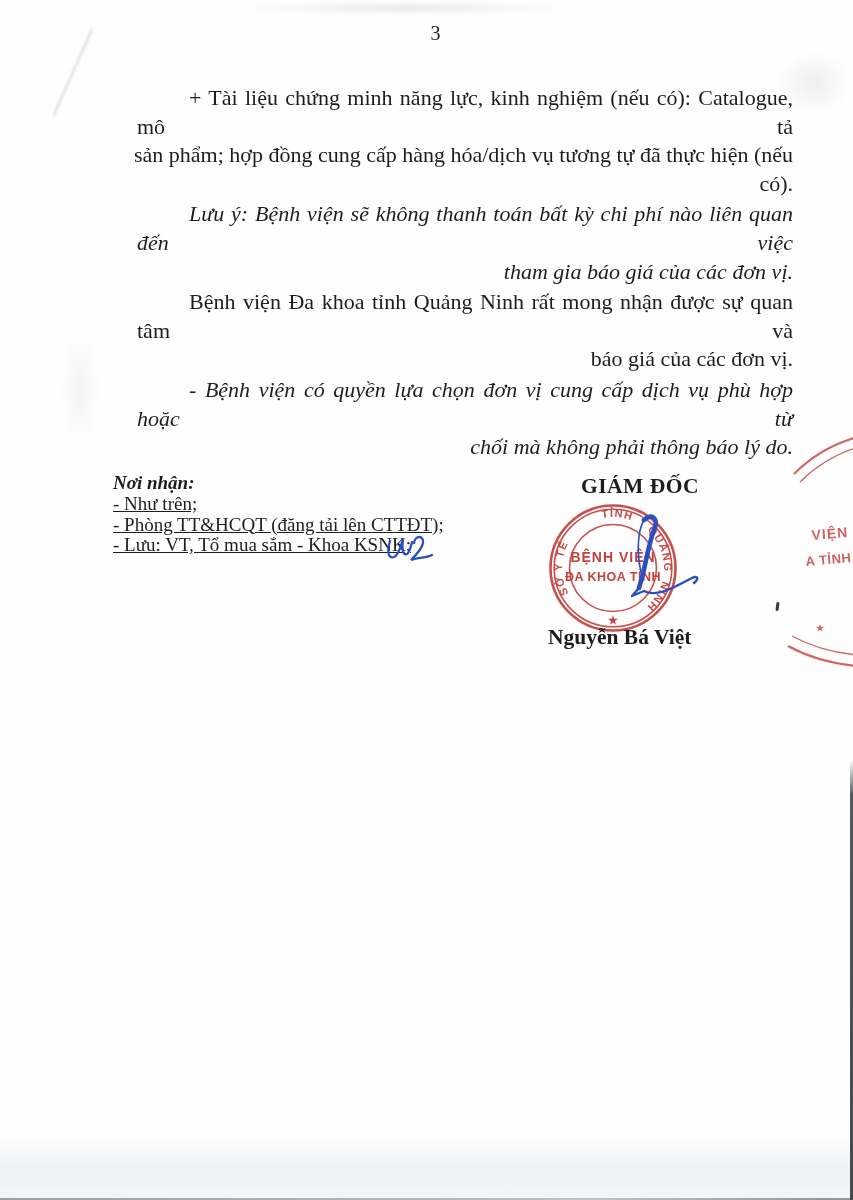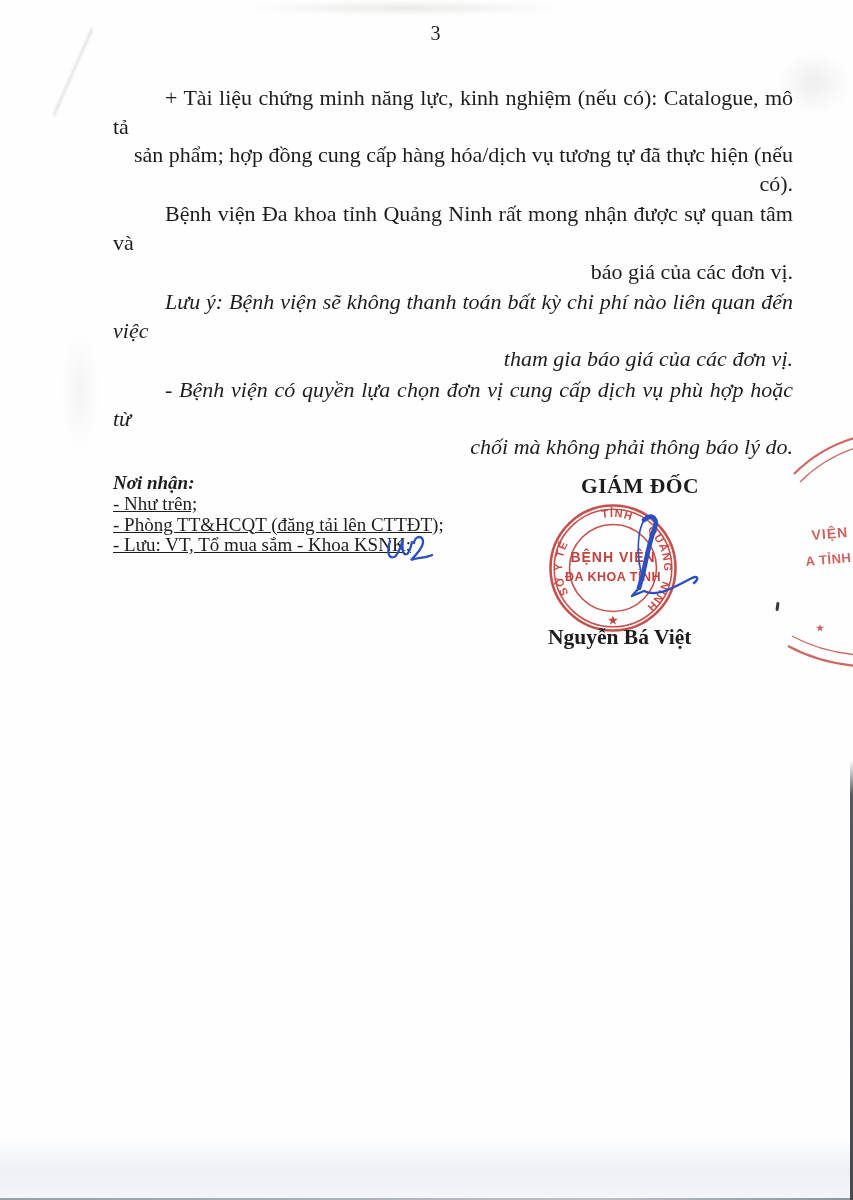--- a/index.html
+++ b/index.html
@@ -46,21 +46,21 @@
     text-align:center;font-size:20px;padding-left:18px;box-sizing:border-box;
   }
   
   .body-text{
     position:absolute;left:113px;top:84px;width:680px;
     font-size:22px;line-height:28.6px;
   }
   .body-text p{margin:0 0 2px 0;}
   .body-text p.italic{font-style:italic;}
   .pline1{display:block;text-indent:52px;}
-  p.two .pline1{text-align:justify;text-align-last:justify;}
+  p.two .pline1{text-align:justify;text-align-last:justify;margin-left:24px;}
   .pline2{display:block;text-align:right;}
   .pline2:empty{display:none;}
   
   .recipients{
     position:absolute;left:113px;top:473px;width:360px;
     font-size:19px;line-height:20.8px;
   }
   .recipients .head{font-weight:bold;font-style:italic;}
   .recipients .item{font-size:19px;text-decoration:underline;}
   
@@ -94,27 +94,27 @@
   <div class="right-edge-line"></div>
   <div class="ink-speck"></div>
 
   <div class="page-number">3</div>
 
   <div class="body-text">
     <p class="two">
       <span class="pline1">+ Tài liệu chứng minh năng lực, kinh nghiệm (nếu có): Catalogue, mô tả</span>
       <span class="pline2">sản phẩm; hợp đồng cung cấp hàng hóa/dịch vụ tương tự đã thực hiện (nếu có).</span>
     </p>
+    <p class="two italic">
+      <span class="pline1">Lưu ý: Bệnh viện sẽ không thanh toán bất kỳ chi phí nào liên quan đến việc</span>
+      <span class="pline2">tham gia báo giá của các đơn vị.</span>
+    </p>
     <p class="two">
       <span class="pline1">Bệnh viện Đa khoa tỉnh Quảng Ninh rất mong nhận được sự quan tâm và</span>
       <span class="pline2">báo giá của các đơn vị.</span>
-    </p>
-    <p class="two italic">
-      <span class="pline1">Lưu ý: Bệnh viện sẽ không thanh toán bất kỳ chi phí nào liên quan đến việc</span>
-      <span class="pline2">tham gia báo giá của các đơn vị.</span>
     </p>
     <p class="two italic">
       <span class="pline1">- Bệnh viện có quyền lựa chọn đơn vị cung cấp dịch vụ phù hợp hoặc từ</span>
       <span class="pline2">chối mà không phải thông báo lý do.</span>
     </p>
   </div>
 
   <div class="recipients">
     <div class="head">Nơi nhận:</div>
     <div class="item">- Như trên;</div>

